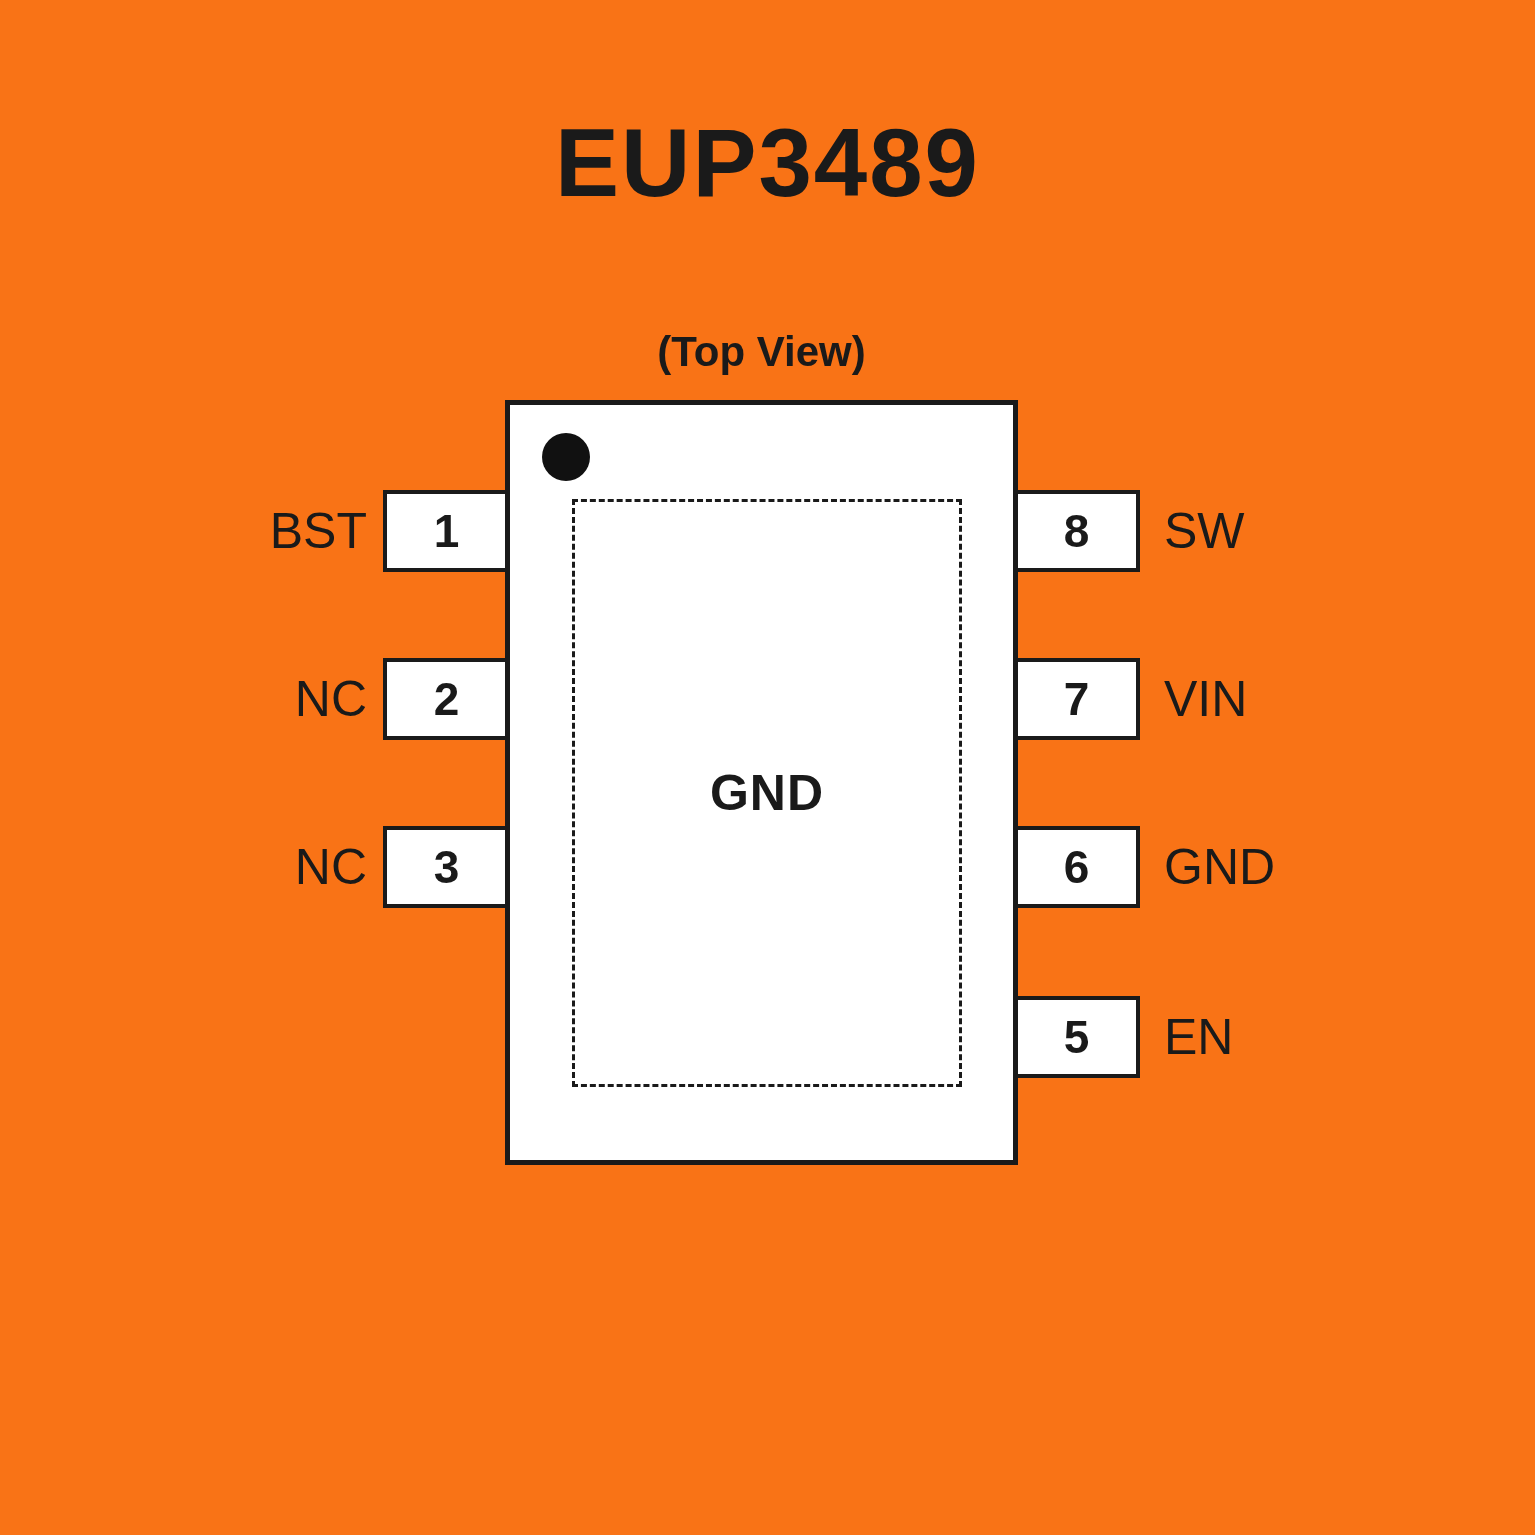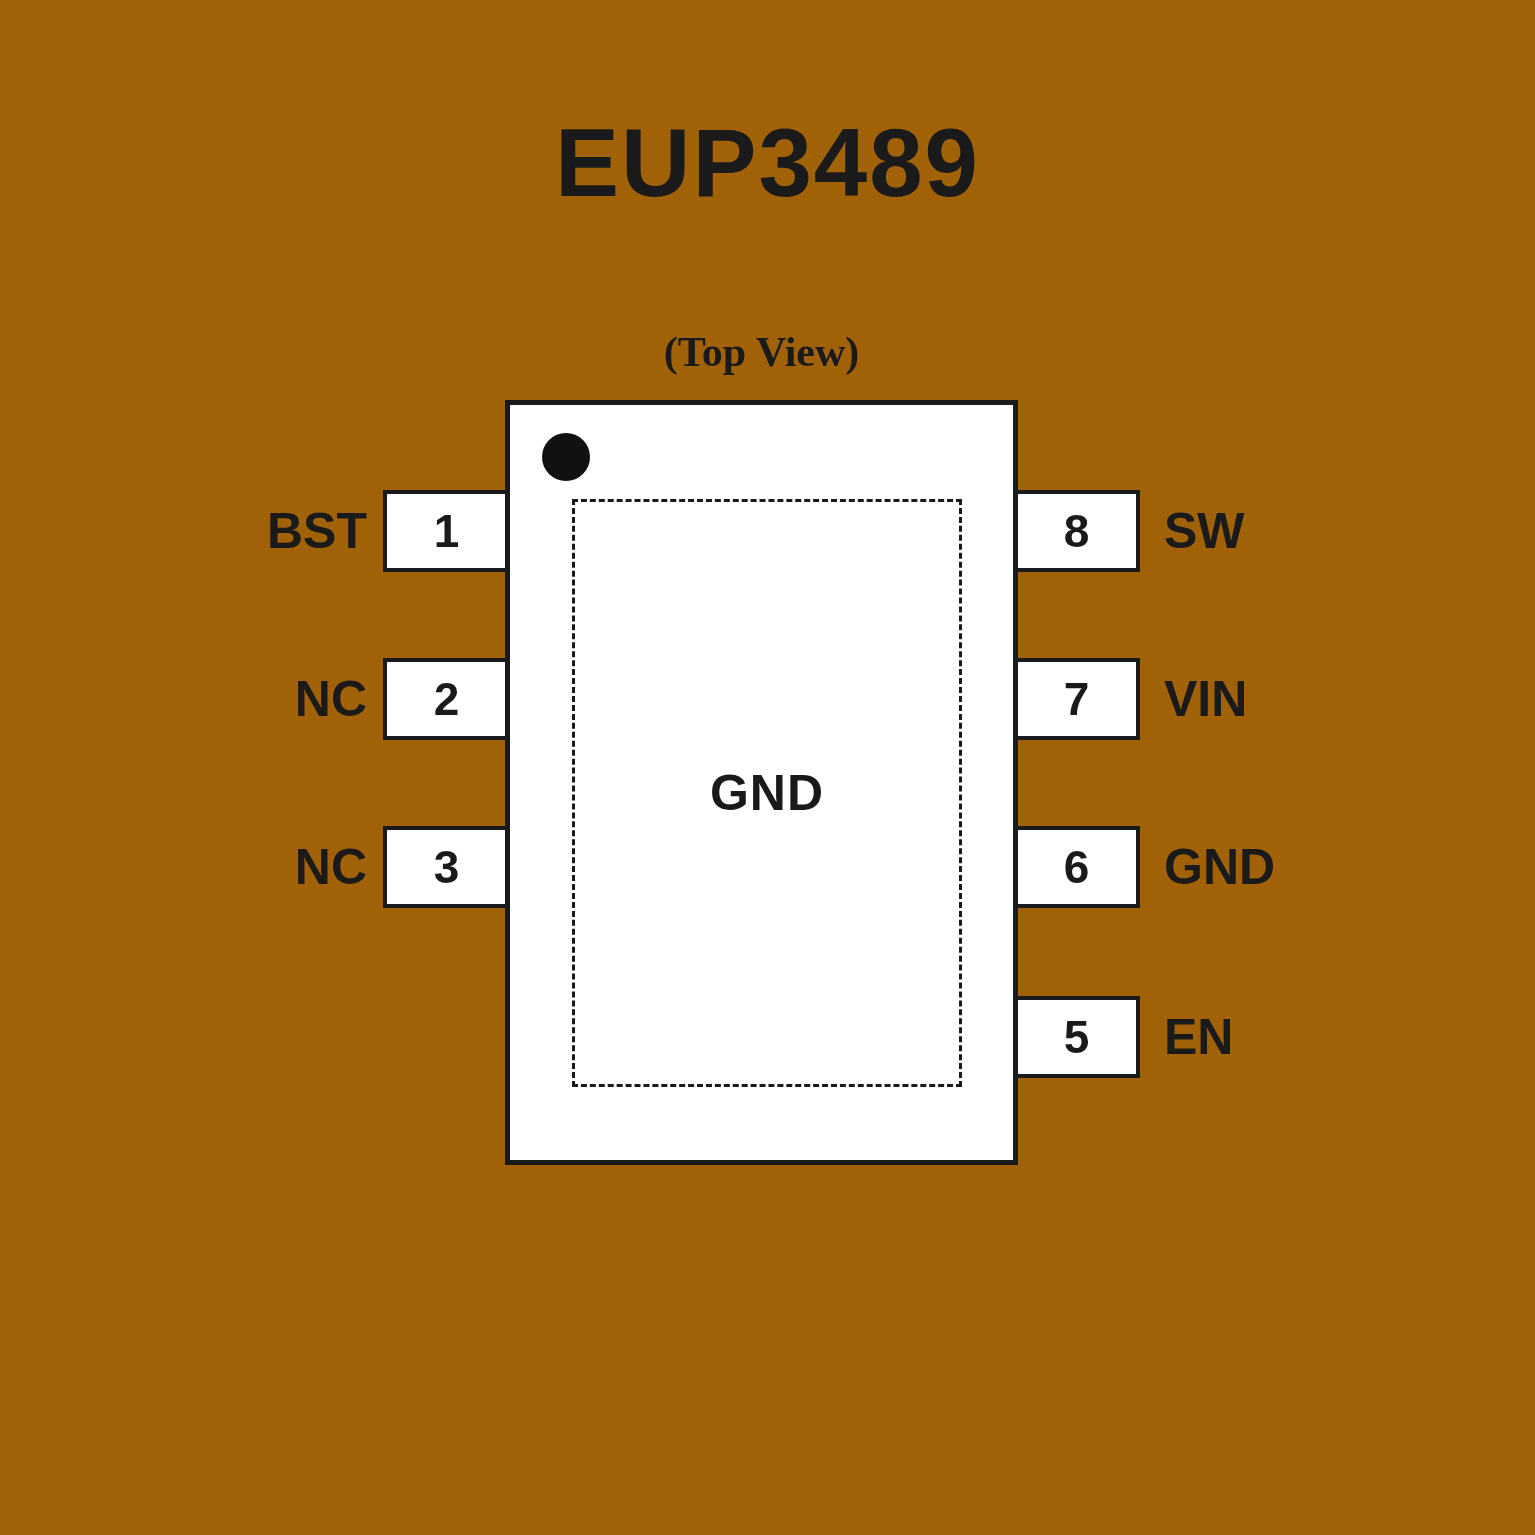--- a/index.html
+++ b/index.html
@@ -3,21 +3,21 @@
 <meta charset="utf-8">
 <style>
   * { margin: 0; padding: 0; box-sizing: border-box; }
   html, body { background: #ffffff; }
   body { font-family: "Liberation Sans", "DejaVu Sans", sans-serif; }
 
   .canvas {
     position: relative;
     width: 1535px;
     height: 1535px;
-    background: #a16207;
+    background: #f97316;
     color: #1a1a1a;
     overflow: hidden;
   }
 
   .title {
     position: absolute;
     top: 108px;
     left: 0;
     width: 100%;
     text-align: center;
@@ -29,21 +29,20 @@
 
   .topview {
     position: absolute;
     top: 328px;
     left: 505px;
     width: 513px;
     text-align: center;
     font-size: 42px;
     font-weight: bold;
     color: #1a1a1a;
-    font-family: Liberation Serif, serif;
   }
 
   .chip-body {
     position: absolute;
     left: 505px;
     top: 400px;
     width: 513px;
     height: 765px;
     border: 5px solid #1a1a1a;
     background: #ffffff;
@@ -106,21 +105,21 @@
     display: flex;
     align-items: center;
     justify-content: center;
     font-size: 46px;
     font-weight: bold;
     flex: 0 0 auto;
   }
 
   .pin-name {
     font-size: 50px;
-    font-weight: bold;
+    font-weight: normal;
     flex: 0 0 auto;
   }
 
   .pin-row.left .pin-name { margin-right: 16px; }
   .pin-row.right .pin-name { margin-left: 24px; }
 
   
   .row-0 { top: 490px; }
   .row-1 { top: 658px; }
   .row-2 { top: 826px; }

